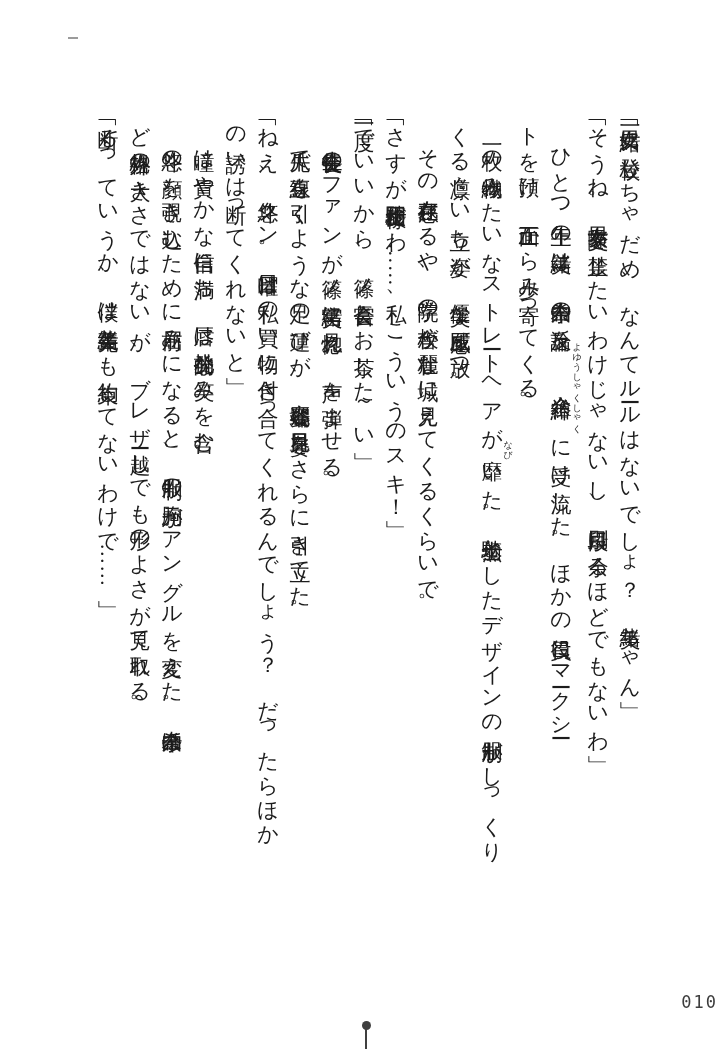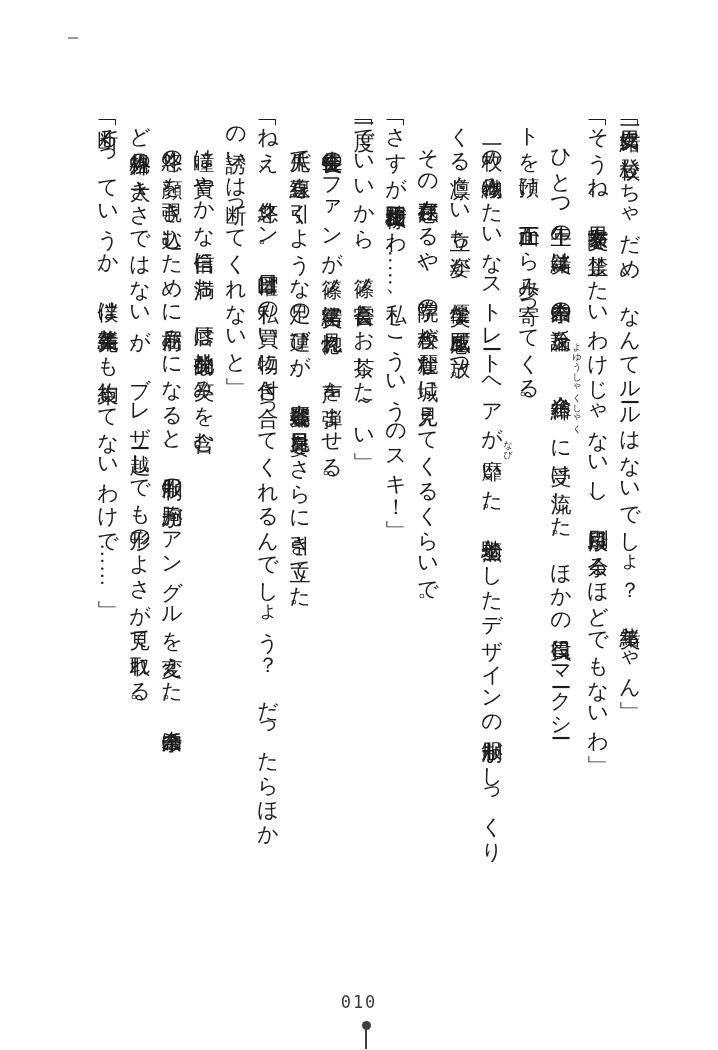--- a/index.html
+++ b/index.html
@@ -34,21 +34,21 @@
   .top-mark {
     position: absolute;
     left: 68px; top: 37px;
     width: 10px; height: 2px;
     background: #9b9b9b;
   }
   .page-number {
     position: absolute;
     top: 992px; left: 0;
     width: 718px;
-    text-align: center;
+    text-align: right;
     font-family: "DejaVu Sans Mono", monospace;
     font-size: 17px;
     letter-spacing: 2px;
     color: #3d3d3d;
   }
   .page-ornament {
     position: absolute;
     left: 361px; top: 1021px;
     width: 10px;
     text-align: center;

